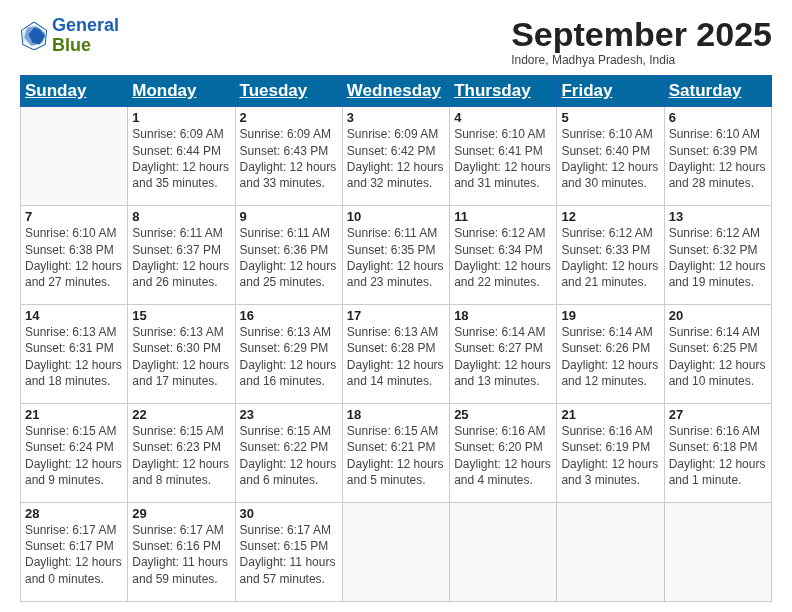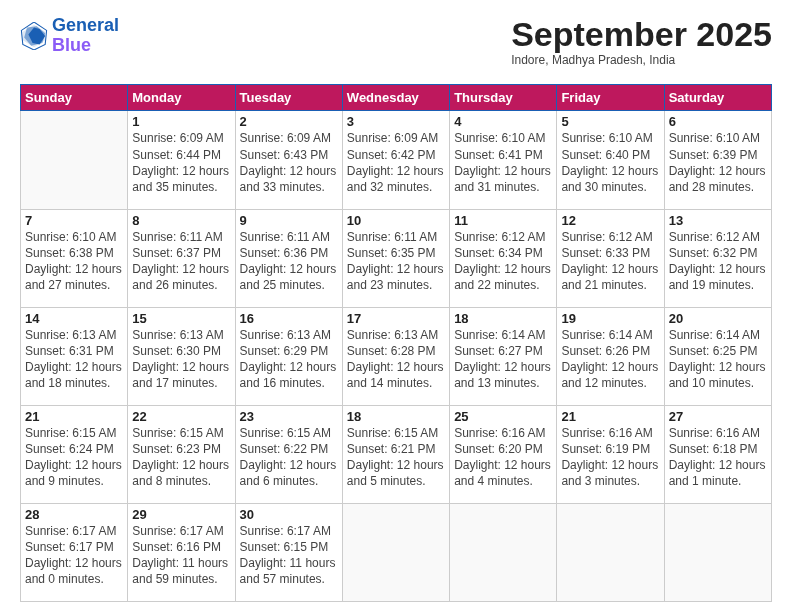--- a/index.html
+++ b/index.html
@@ -9,21 +9,20 @@
       width: 792px;
       height: 612px;
       overflow: hidden;
     }
     .page {
       width: 792px;
       height: 612px;
       padding: 16px 20px 10px 20px;
       display: flex;
       flex-direction: column;
-      gap: 9px;
     }
     .header {
       display: flex;
       justify-content: space-between;
       align-items: flex-start;
       margin-bottom: 8px;
     }
     .logo {
       display: flex;
       align-items: center;
@@ -55,27 +54,28 @@
       font-size: 12px;
       color: #444;
     }
     .calendar {
       flex: 1;
       border-collapse: collapse;
       width: 100%;
       table-layout: fixed;
     }
     .calendar th {
-      background: #be185d;
+      background: #0369a1;
       color: #fff;
-      font-size: 13px;
+      font-size: 17px;
       font-weight: bold;
       padding: 5px 4px;
       text-align: left;
       border: 1px solid #1a5fb4;
+      text-decoration: underline;
     }
     .calendar td {
       border: 1px solid #ccc;
       vertical-align: top;
       padding: 3px 4px;
       font-size: 9.5px;
       color: #333;
       height: 86px;
     }
     .day-number {
@@ -107,21 +107,21 @@
   <div class="header">
     <div class="logo">
       <svg class="logo-icon" viewBox="0 0 40 40">
         <polygon points="20,4 36,14 36,26 20,36 4,26 4,14" fill="#1a5fb4" opacity="0.15"></polygon>
         <polygon points="24,6 36,16 32,30 16,34 6,22 10,8" fill="#1a5fb4" opacity="0.5"></polygon>
         <polygon points="28,10 36,20 28,32 18,30 12,18 20,8" fill="#1a5fb4"></polygon>
         <polygon points="20,0 38,12 36,32 20,40 4,32 2,12" fill="none" stroke="#1a5fb4" stroke-width="1.5"></polygon>
       </svg>
       <div class="logo-text">
         <div><span>General</span></div>
-        <div style="color:#8b5cf6;">Blue</div>
+        <div style="color:#4d7c0f;">Blue</div>
       </div>
     </div>
     <div class="title-block">
       <div class="month-title">September 2025</div>
       <div class="location">Indore, Madhya Pradesh, India</div>
     </div>
   </div>
 
   <table class="calendar">
     <thead>

